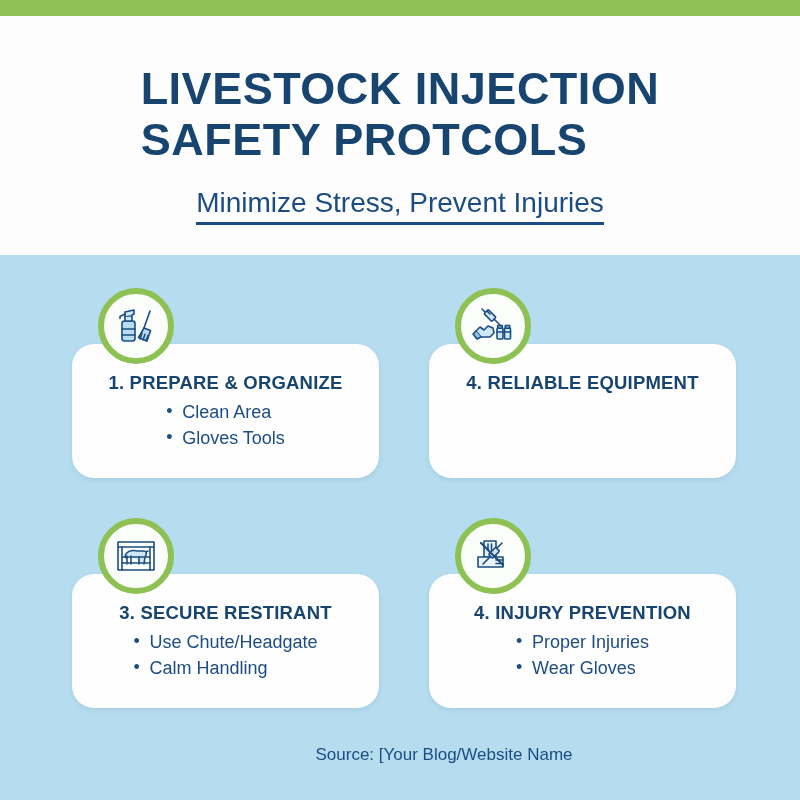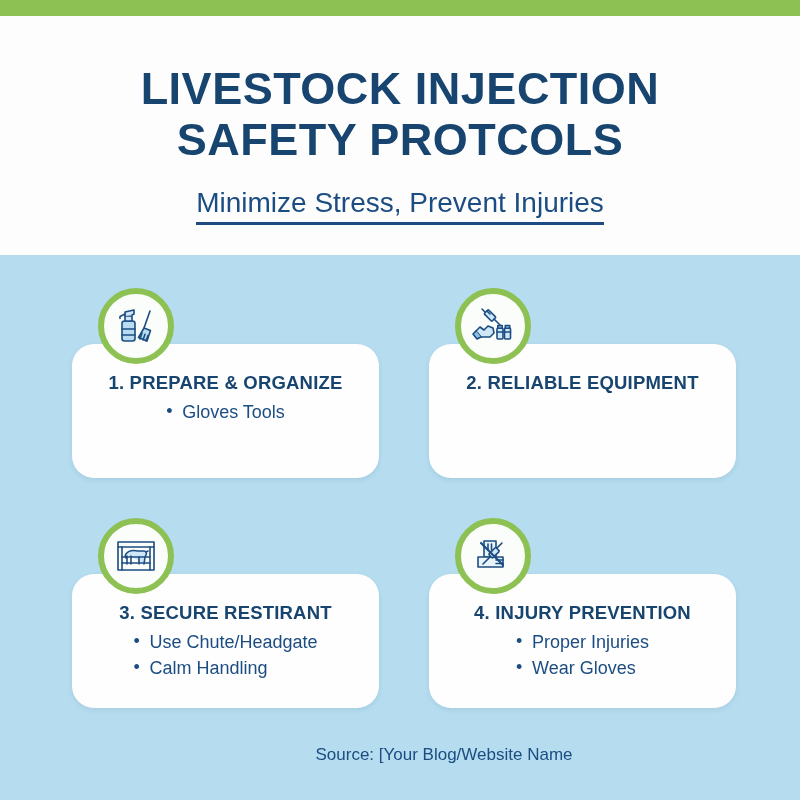--- a/index.html
+++ b/index.html
@@ -41,21 +41,21 @@
     justify-content: flex-start;
     box-sizing: border-box;
     padding-top: 48px;
   }
   .title {
     color: #17456f;
     font-size: 45px;
     font-weight: bold;
     letter-spacing: 0.5px;
     line-height: 1.13;
-    text-align: center;
+    text-align: left;
     margin: 0;
     text-transform: uppercase;
     font-family: "Liberation Sans", sans-serif;
   }
   .title-line {
     display: block;
   }
   .subtitle {
     margin-top: 20px;
     color: #1c4d82;
@@ -199,20 +199,21 @@
               <path d="M31 25 L37.5 27.5 L34 38 L25.5 34.5 Z" fill="#b9dcf0"></path>
               <line x1="29" y1="30" x2="27" y2="36"></line>
               <line x1="32" y1="31.3" x2="30" y2="37"></line>
               <line x1="35" y1="32.6" x2="33" y2="38"></line>
             </g>
           </svg>
         </div>
         <div class="card">
           <div class="card-heading">1. PREPARE &amp; ORGANIZE</div>
           <ul class="card-bullets">
+            <li>Clean Area</li>
             <li>Gloves Tools</li>
           </ul>
         </div>
       </div>
 
       <div class="card-slot pos-1">
         <div class="icon-circle">
           <svg width="46" height="46" viewBox="0 0 46 46" fill="none" aria-hidden="true">
             <g stroke="#1c4d82" stroke-width="1.6" stroke-linejoin="round" stroke-linecap="round">
 
@@ -227,21 +228,21 @@
               <rect x="27" y="25" width="6" height="11" rx="1" fill="#cfe7f6"></rect>
               <rect x="27.8" y="22.5" width="4.4" height="2.8" fill="#8fbfdd"></rect>
               <rect x="34.5" y="25" width="6" height="11" rx="1" fill="#cfe7f6"></rect>
               <rect x="35.3" y="22.5" width="4.4" height="2.8" fill="#8fbfdd"></rect>
               <line x1="27" y1="29" x2="33" y2="29"></line>
               <line x1="34.5" y1="29" x2="40.5" y2="29"></line>
             </g>
           </svg>
         </div>
         <div class="card">
-          <div class="card-heading">2. RELIABLE EQUIPMENT</div>
+          <div class="card-heading">4. RELIABLE EQUIPMENT</div>
         </div>
       </div>
 
       <div class="card-slot pos-2">
         <div class="icon-circle">
           <svg width="46" height="46" viewBox="0 0 46 46" fill="none" aria-hidden="true">
             <g stroke="#1c4d82" stroke-width="1.6" stroke-linejoin="round" stroke-linecap="round">
 
               <rect x="5" y="9" width="36" height="28" fill="none"></rect>
               <line x1="5" y1="14" x2="41" y2="14"></line>

